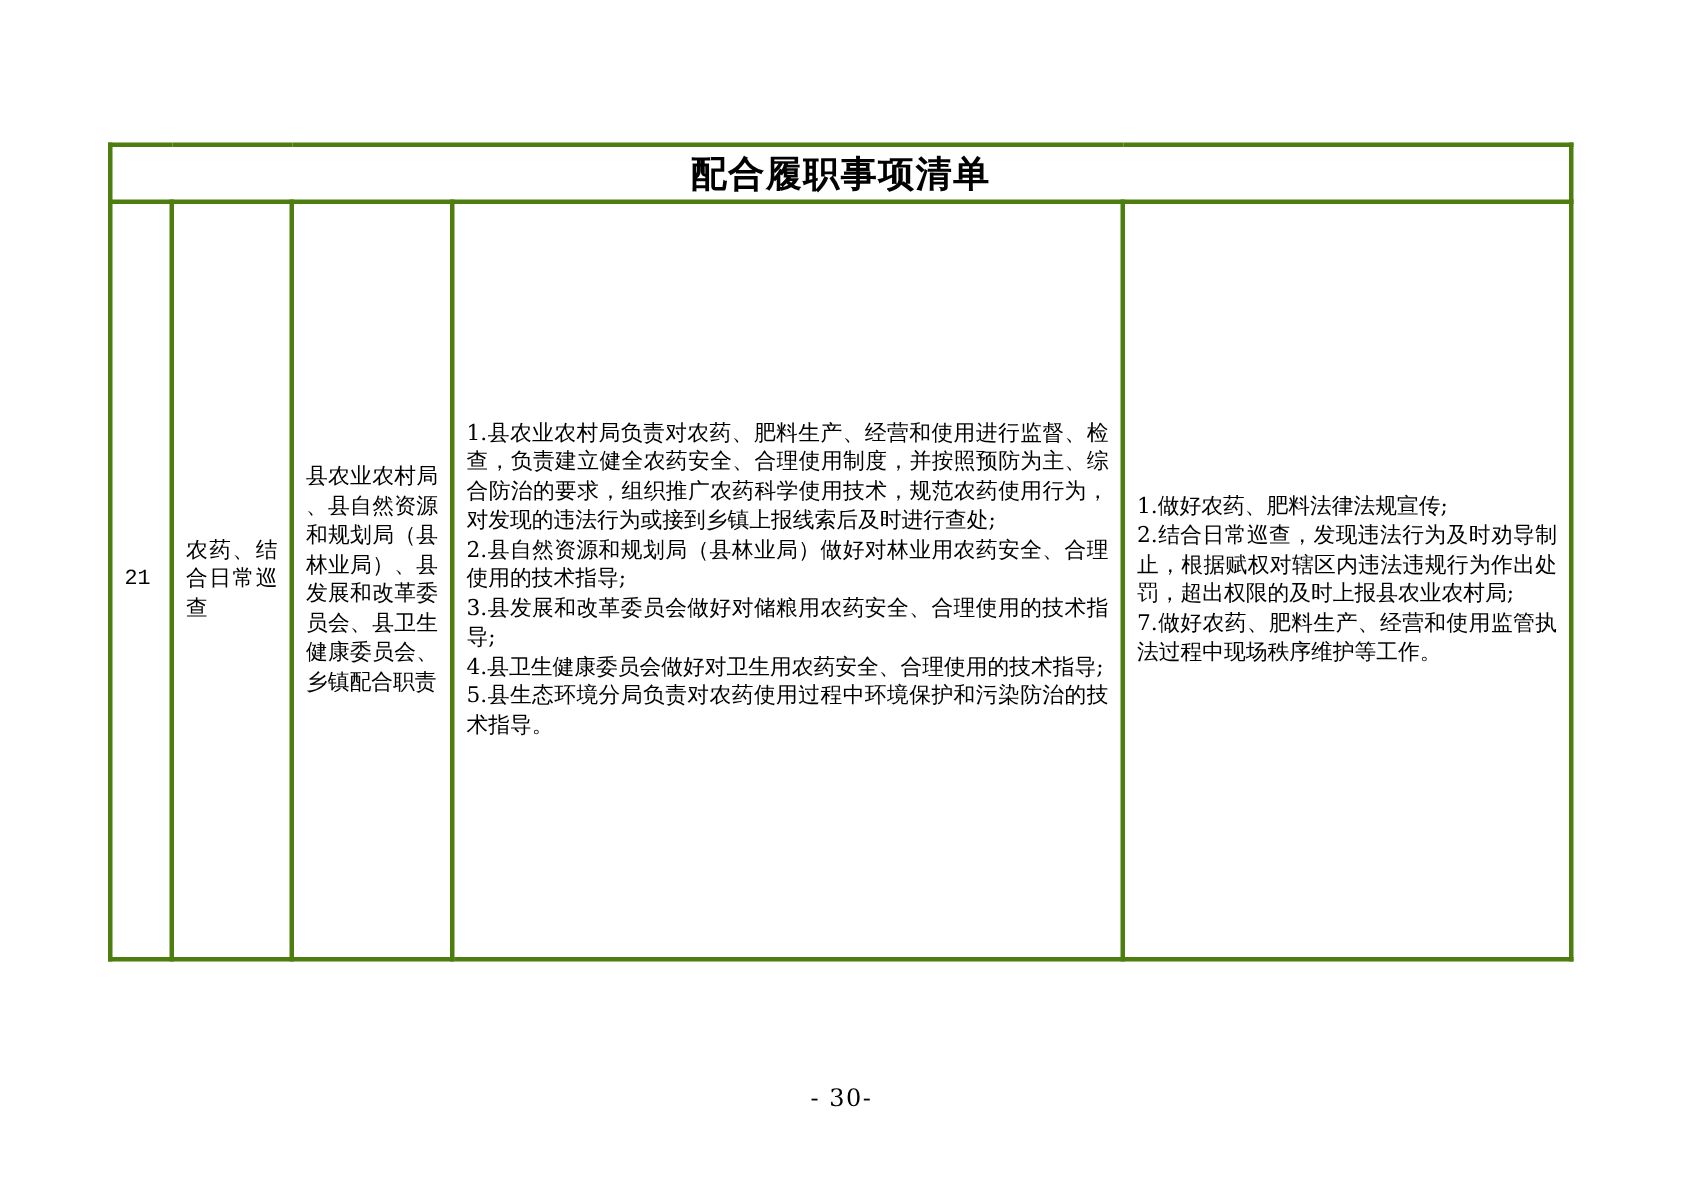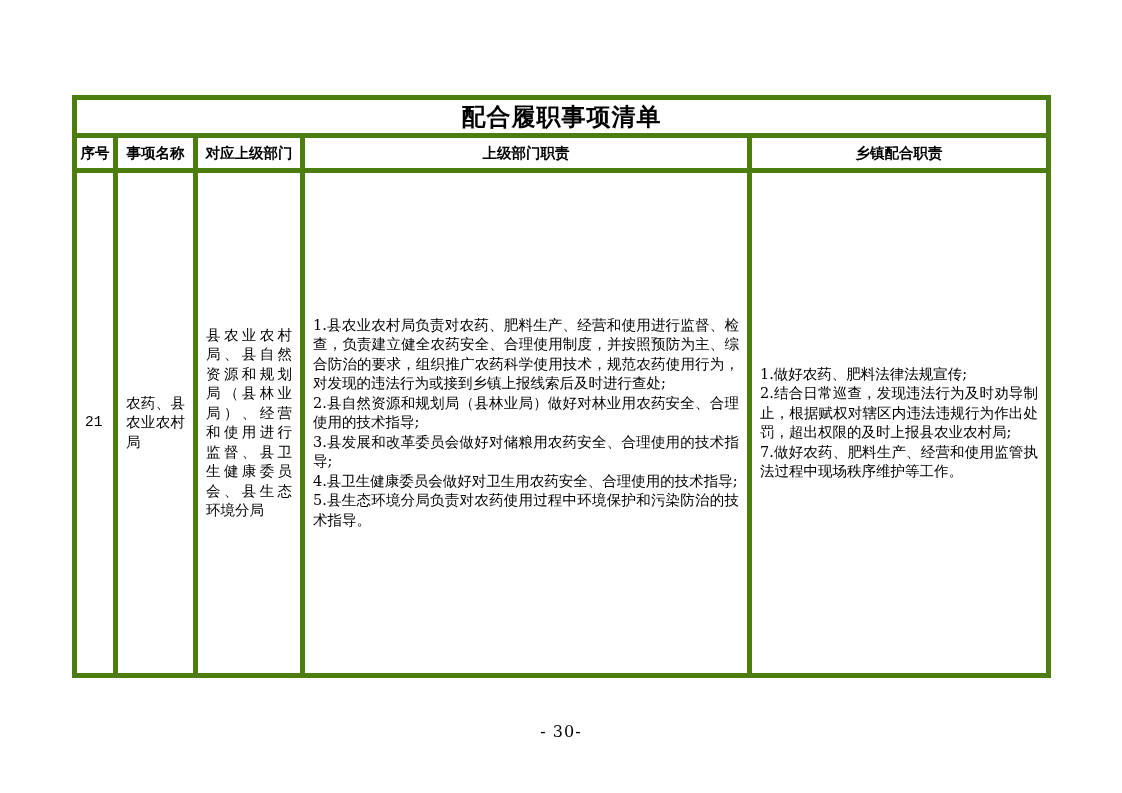--- a/index.html
+++ b/index.html
@@ -20,21 +20,21 @@
     position: absolute;
     left: 72px;
     top: 95px;
     width: 974px;
     table-layout: fixed;
     border-collapse: collapse;
     border: 2px solid #000000;
   }
   table.doc-table th,
   table.doc-table td {
-    border: 5px solid #4d7c0f;
+    border: 3px solid #4d7c0f;
     box-sizing: border-box;
   }
   tr.title-row th {
     height: 38px;
     font-family: "DejaVu Sans", sans-serif;
     font-size: 24px;
     font-weight: bold;
     text-align: center;
     vertical-align: middle;
     padding: 0;
@@ -94,33 +94,26 @@
       <col style="width:41px">
       <col style="width:80px">
       <col style="width:107px">
       <col style="width:447px">
       <col style="width:299px">
     </colgroup>
     <thead>
       <tr class="title-row">
         <th colspan="5">配合履职事项清单</th>
       </tr>
-      <tr class="header-row">
-        <th>序号</th>
-        <th>事项名称</th>
-        <th>对应上级部门</th>
-        <th>上级部门职责</th>
-        <th>乡镇配合职责</th>
-      </tr>
     </thead>
     <tbody>
       <tr class="body-row">
         <td class="c-serial">21</td>
-        <td class="c-name">农药、县农业农村局</td>
-        <td class="c-dept">县农业农村局、县自然资源和规划局（县林业局）、经营和使用进行监督、县卫生健康委员会、县生态环境分局</td>
+        <td class="c-name">农药、结合日常巡查</td>
+        <td class="c-dept">县农业农村局、县自然资源和规划局（县林业局）、县发展和改革委员会、县卫生健康委员会、乡镇配合职责</td>
         <td class="c-duty">1.县农业农村局负责对农药、肥料生产、经营和使用进行监督、检查，负责建立健全农药安全、合理使用制度，并按照预防为主、综合防治的要求，组织推广农药科学使用技术，规范农药使用行为，对发现的违法行为或接到乡镇上报线索后及时进行查处;
 2.县自然资源和规划局（县林业局）做好对林业用农药安全、合理使用的技术指导;
 3.县发展和改革委员会做好对储粮用农药安全、合理使用的技术指导;
 4.县卫生健康委员会做好对卫生用农药安全、合理使用的技术指导;
 5.县生态环境分局负责对农药使用过程中环境保护和污染防治的技术指导。</td>
         <td class="c-duty">1.做好农药、肥料法律法规宣传;
 2.结合日常巡查，发现违法行为及时劝导制止，根据赋权对辖区内违法违规行为作出处罚，超出权限的及时上报县农业农村局;
 7.做好农药、肥料生产、经营和使用监管执法过程中现场秩序维护等工作。</td>
       </tr>
     </tbody>

